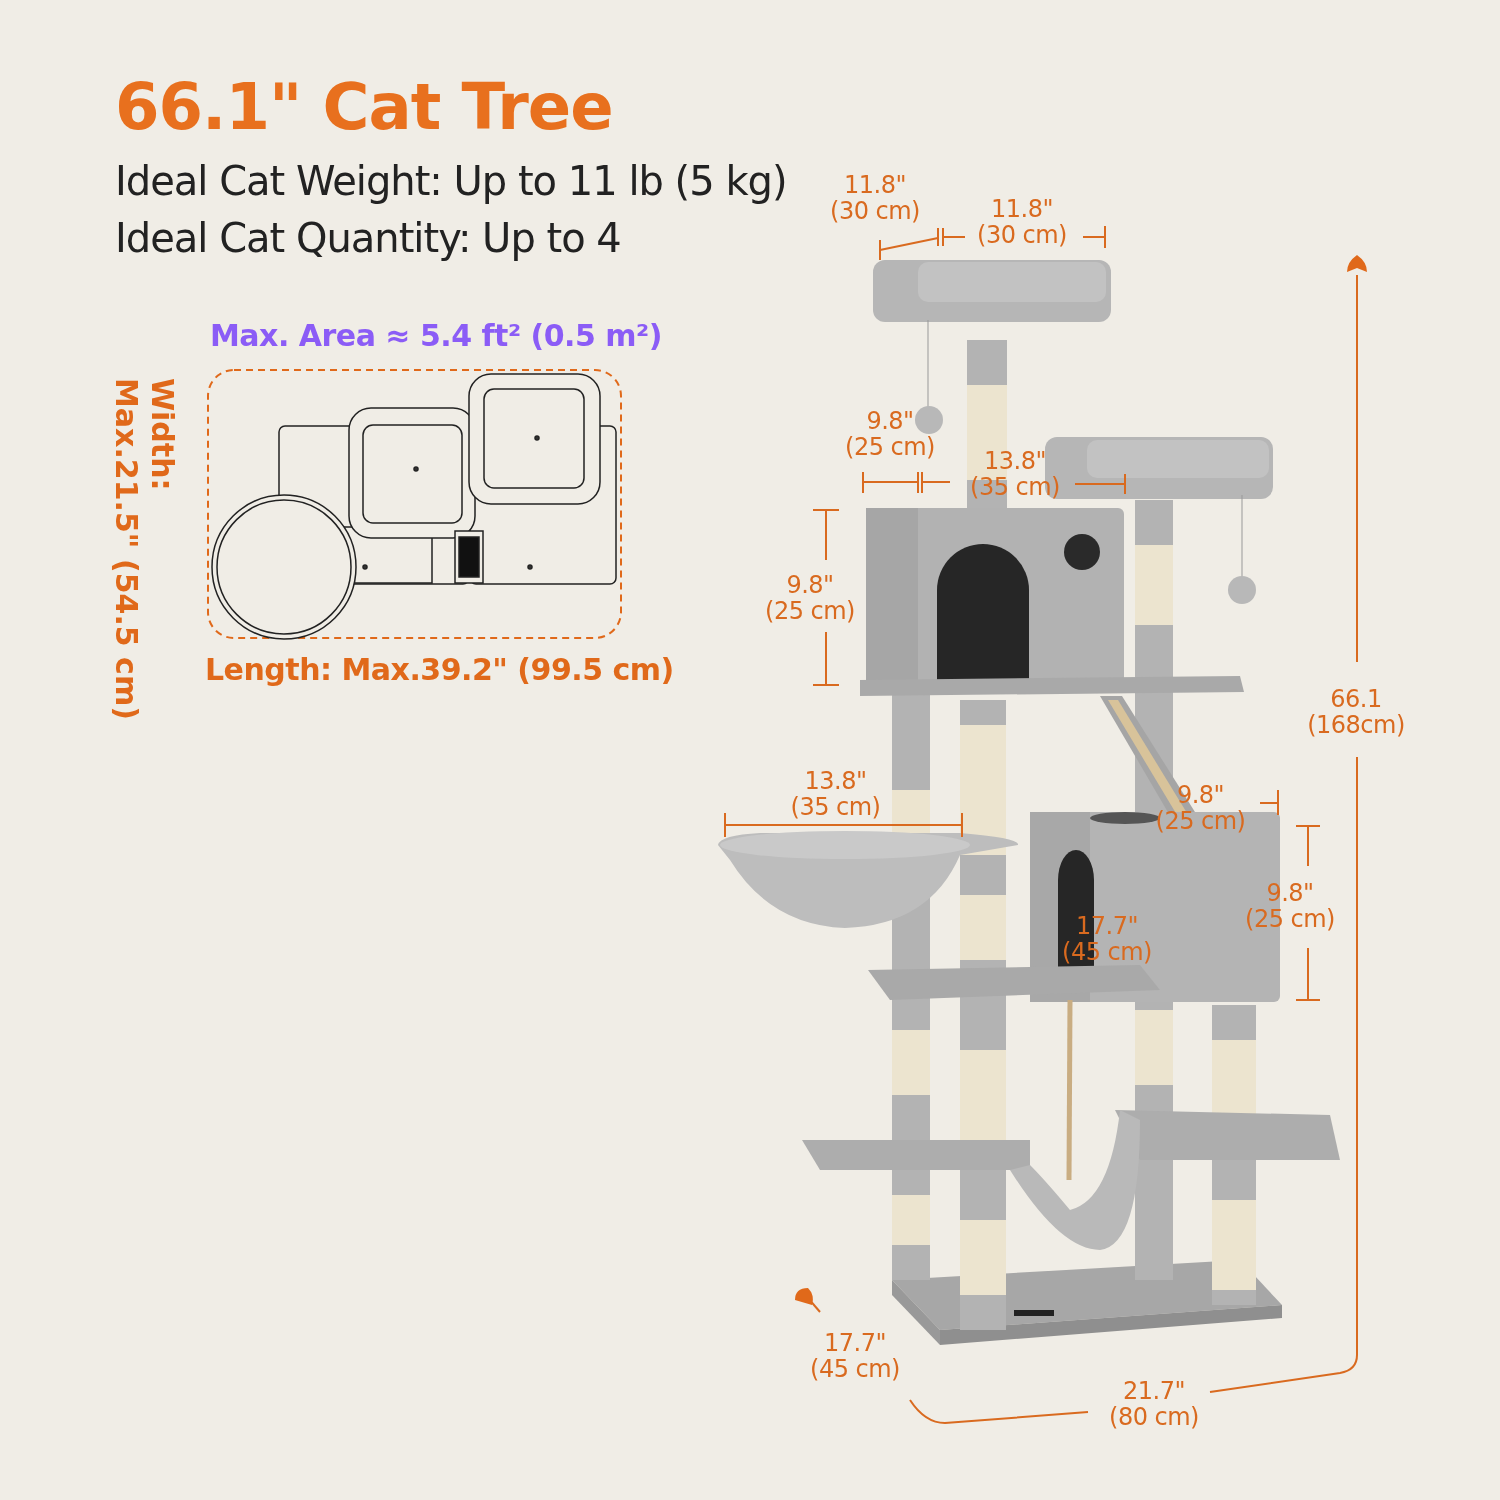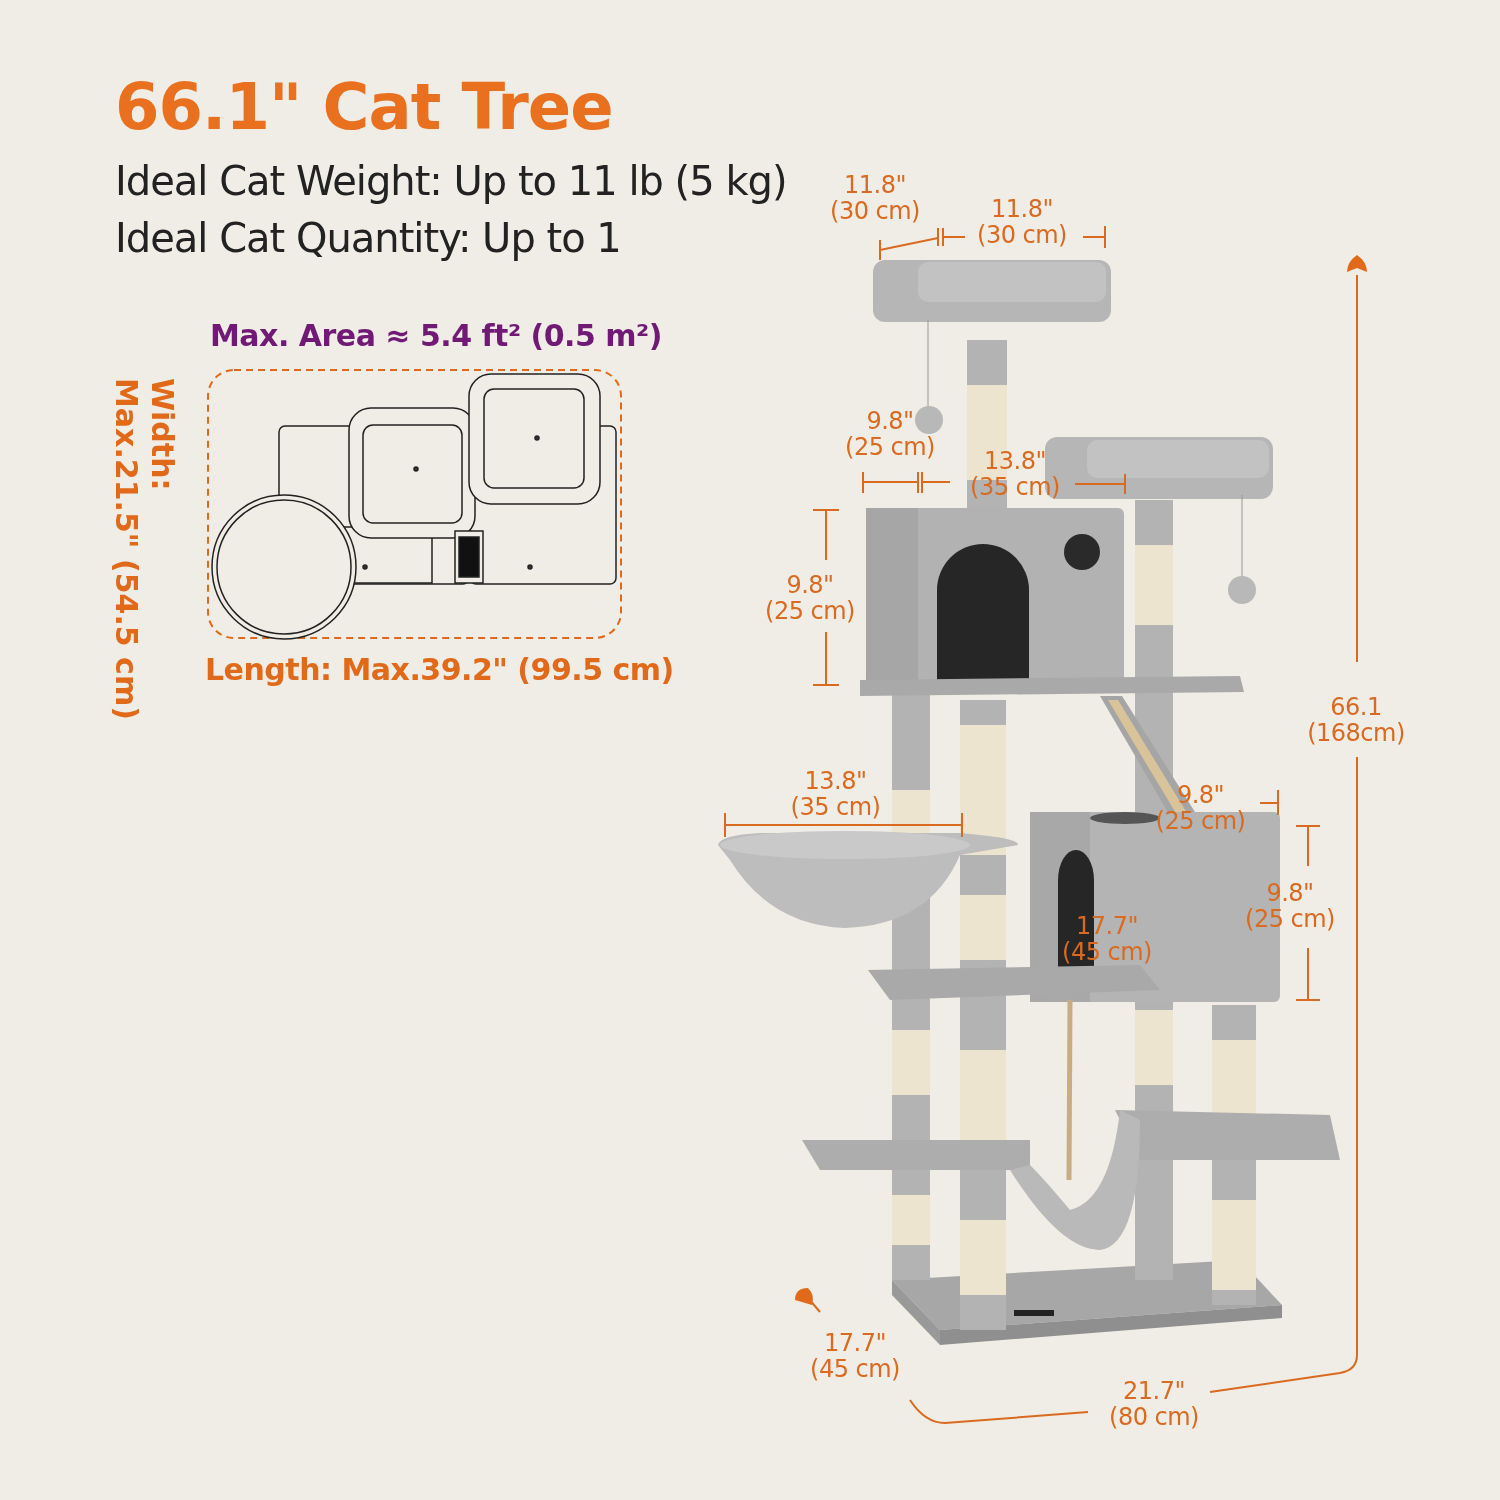--- a/index.html
+++ b/index.html
@@ -2,33 +2,33 @@
 <html><head>
 <meta charset="utf-8">
 <style>
   html,body{margin:0;padding:0;}
   body{width:1500px;height:1500px;background:#f0ede6;position:relative;overflow:hidden;font-family:"DejaVu Sans","Liberation Sans",sans-serif;}
   .abs{position:absolute;}
   .title{left:115px;top:70px;font-size:64px;font-weight:bold;color:#e8701e;letter-spacing:-1px;font-family:"DejaVu Sans",sans-serif;}
   .spec{left:115px;font-size:40px;color:#222;font-family:"DejaVu Sans",sans-serif;font-weight:normal;letter-spacing:-1px;}
   .spec1{top:158px;}
   .spec2{top:215px;}
-  .area-title{left:210px;top:318px;font-size:30px;font-weight:bold;color:#701a75;letter-spacing:-0.5px;}
+  .area-title{left:210px;top:318px;font-size:30px;font-weight:bold;color:#8b5cf6;letter-spacing:-0.5px;}
   .length-label{left:205px;top:652px;font-size:30px;font-weight:bold;color:#e0691a;letter-spacing:-0.5px;}
   .width-label{left:110px;top:378px;width:80px;height:320px;}
   .width-label .rot{position:absolute;left:0;top:0;transform-origin:0 0;transform:translate(70px,0) rotate(90deg);white-space:nowrap;font-size:30px;font-weight:bold;color:#e0691a;line-height:36px;}
   .dim{font-size:24px;color:#d96a1f;text-align:center;line-height:26px;letter-spacing:-0.5px;}
   svg{position:absolute;left:0;top:0;}
 </style>
 </head>
 <body>
 
 <div class="abs title">66.1" Cat Tree</div>
 <div class="abs spec spec1">Ideal Cat Weight: Up to 11 lb (5 kg)</div>
-<div class="abs spec spec2">Ideal Cat Quantity: Up to 1</div>
+<div class="abs spec spec2">Ideal Cat Quantity: Up to 4</div>
 
 <div class="abs area-title">Max. Area ≈ 5.4 ft² (0.5 m²)</div>
 <div class="abs width-label">
   <div class="rot">
     <div>Width:</div>
     <div>Max.21.5" (54.5 cm)</div>
   </div>
 </div>
 <div class="abs length-label">Length: Max.39.2" (99.5 cm)</div>
 
@@ -183,21 +183,21 @@
     <div>(25 cm)</div>
 </div>
 <div class="abs dim" style="left:1235px;top:880px;width:110px;">
   <div>9.8"</div>
     <div>(25 cm)</div>
 </div>
 <div class="abs dim" style="left:1052px;top:913px;width:110px;">
   <div>17.7"</div>
     <div>(45 cm)</div>
 </div>
-<div class="abs dim" style="left:1300px;top:686px;width:112px;margin-top:8px;">
+<div class="abs dim" style="left:1300px;top:686px;width:112px;">
   <div>66.1</div>
     <div>(168cm)</div>
 </div>
 <div class="abs dim" style="left:800px;top:1330px;width:110px;">
   <div>17.7"</div>
     <div>(45 cm)</div>
 </div>
 <div class="abs dim" style="left:1098px;top:1378px;width:112px;">
   <div>21.7"</div>
     <div>(80 cm)</div>

